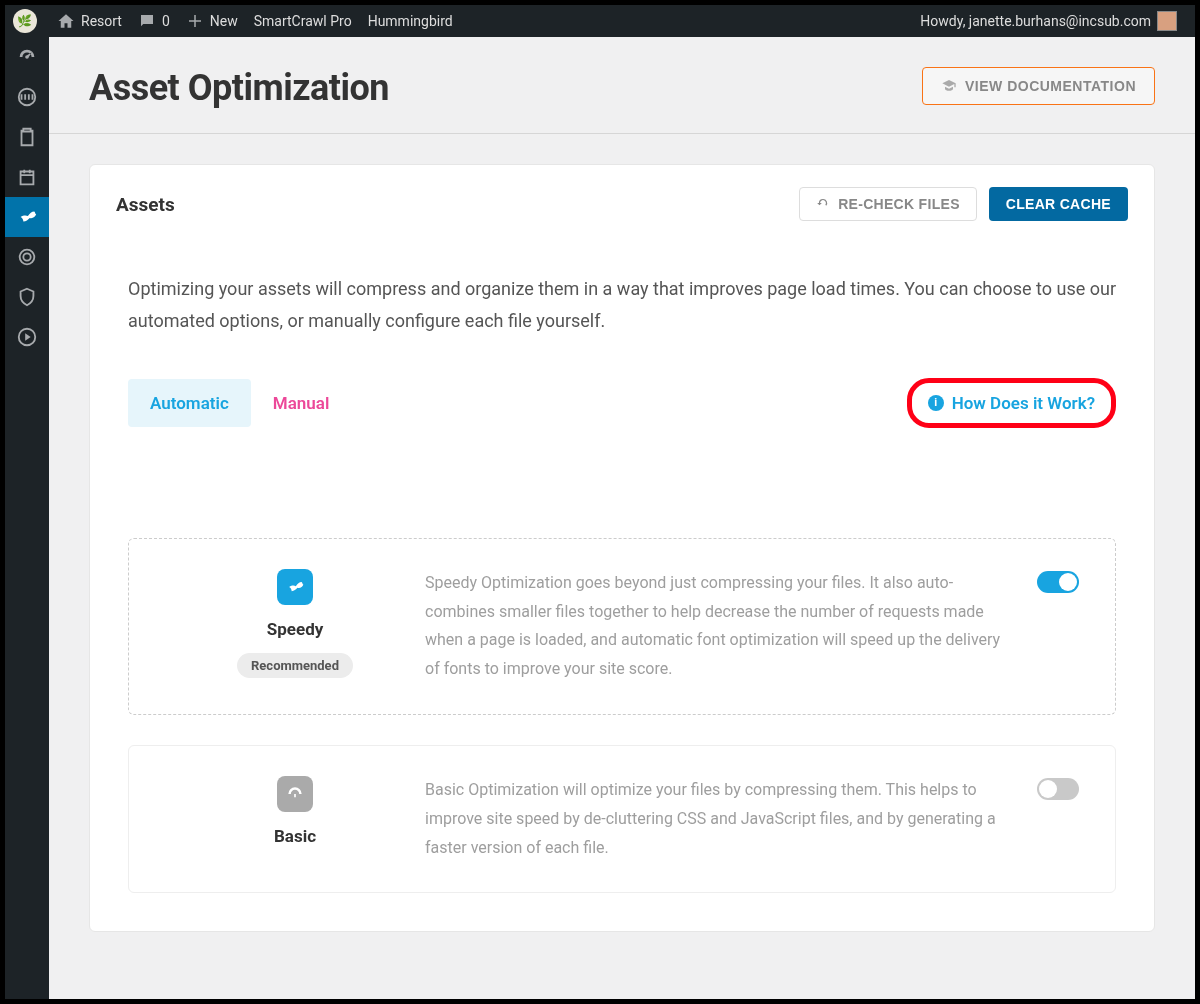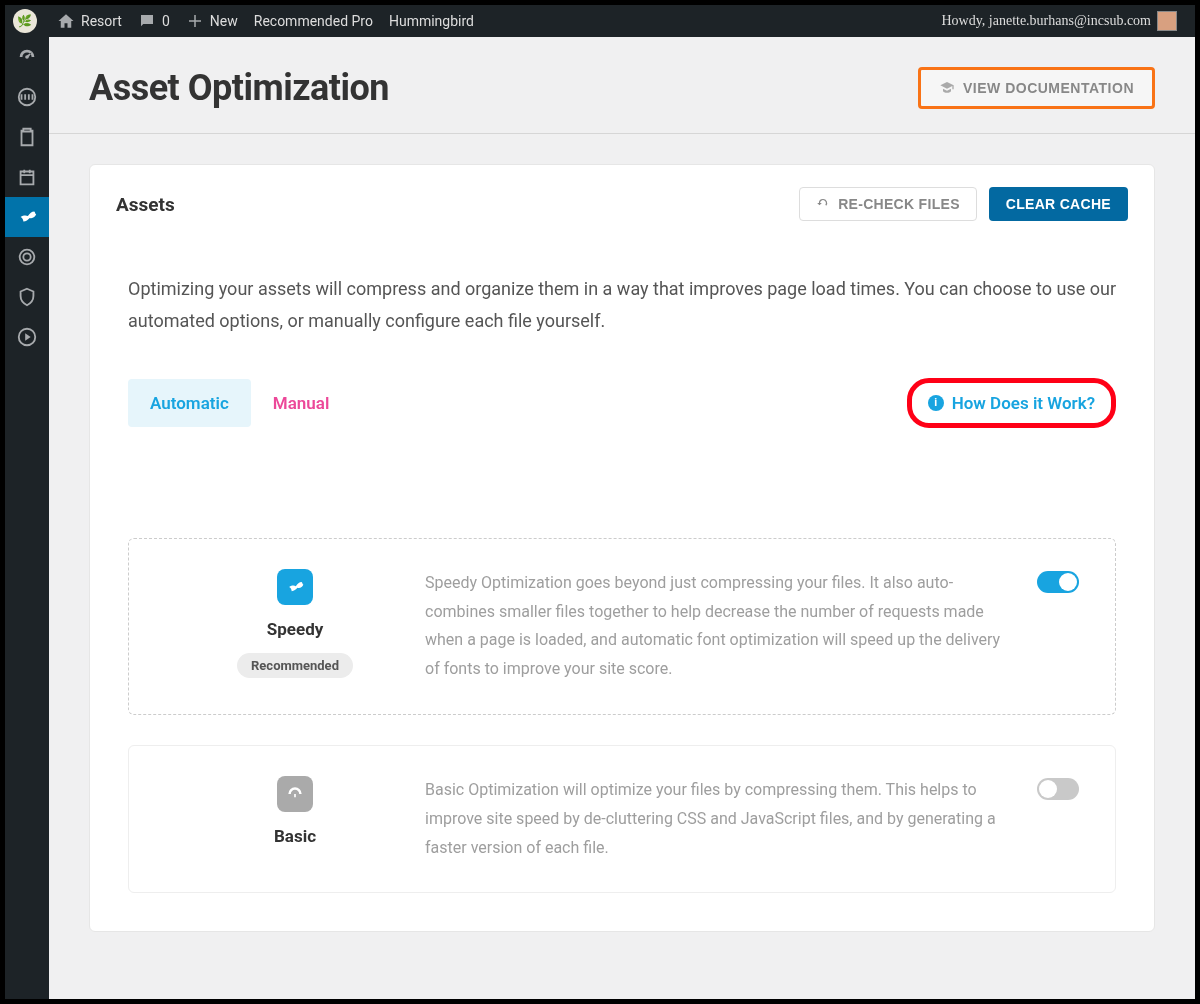--- a/index.html
+++ b/index.html
@@ -21,21 +21,21 @@
   .adminbar {
     height: 32px;
     background: #1d2327;
     color: #ddd;
     display: flex;
     align-items: center;
     padding: 0 10px 0 0;
     font-size: 14px;
   }
   .adminbar .left { display: flex; align-items: center; gap: 0; }
-  .adminbar .right { margin-left: auto; display: flex; align-items: flex-end; gap: 8px; font-family: Liberation Serif, serif; }
+  .adminbar .right { margin-left: auto; display: flex; align-items: flex-end; gap: 8px; }
   .adminbar .item { display: flex; align-items: center; gap: 6px; padding: 0 8px; height: 32px; cursor: pointer; }
   .adminbar .logo-circle {
     width: 24px; height: 24px; border-radius: 50%; background: #eae6d9;
     display: flex; align-items: center; justify-content: center;
     font-size: 12px; color: #3a5; margin-right: 4px;
   }
   .adminbar svg { width: 18px; height: 18px; fill: #a7aaad; }
   .adminbar .avatar {
     width: 20px; height: 20px; background: #d8a080; border: 1px solid #888;
   }
@@ -69,21 +69,21 @@
   }
   .page-head {
     display: flex; align-items: flex-start; justify-content: space-between;
     padding: 30px 40px 24px 40px;
     border-bottom: 1px solid #d6d6d6;
   }
   .page-title {
     font-size: 36px; font-weight: 700; color: #333; letter-spacing: -0.5px;
   }
   .doc-btn {
-    background: #f6f6f6; border: 3px solid #f97316; border-radius: 4px;
+    background: #f6f6f6; border: 1px solid #f97316; border-radius: 4px;
     padding: 10px 18px; font-size: 14px; font-weight: 700; color: #888;
     letter-spacing: 0.5px; cursor: pointer; display: flex; align-items: center; gap: 8px;
   }
   .doc-btn svg { width: 16px; height: 16px; fill: #aaa; }
 
   .card {
     background: #fff; border: 1px solid #e6e6e6; border-radius: 6px;
     margin: 30px 40px; padding: 0;
   }
   .card-head {
@@ -182,21 +182,21 @@
           </svg>
         <span>0</span>
       </div>
       <div class="item">
         <svg viewBox="0 0 24 24">
             <path d="M11 4h2v7h7v2h-7v7h-2v-7H4v-2h7z"></path>
           </svg>
         <span>New</span>
       </div>
       <div class="item">
-        <span>Recommended Pro</span>
+        <span>SmartCrawl Pro</span>
       </div>
       <div class="item">
         <span>Hummingbird</span>
       </div>
     </div>
     <div class="right">
       <div class="item">
         <span>Howdy, janette.burhans@incsub.com</span>
         <div class="avatar"></div>
       </div>

